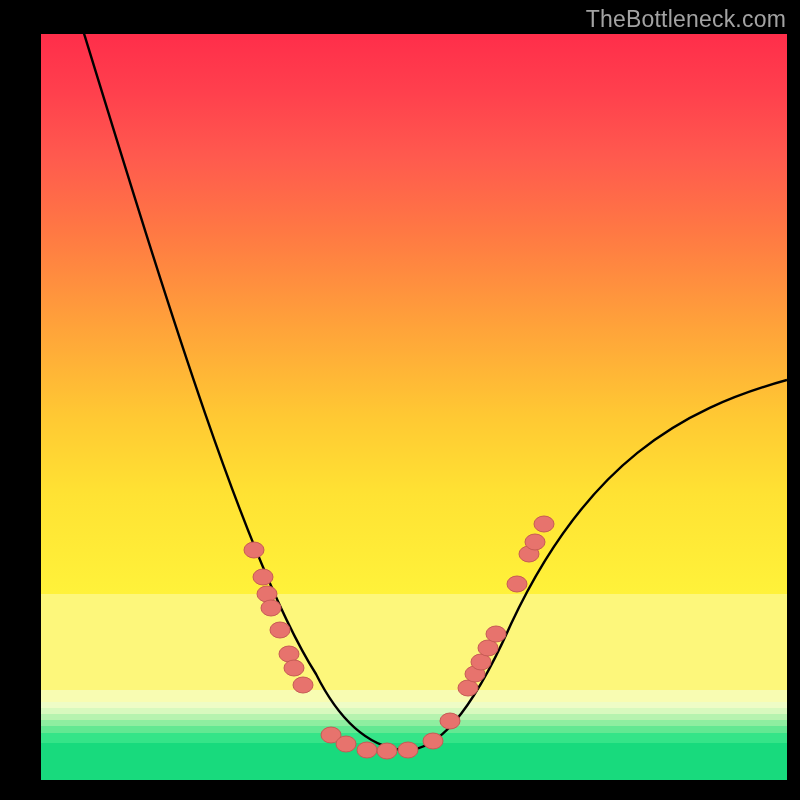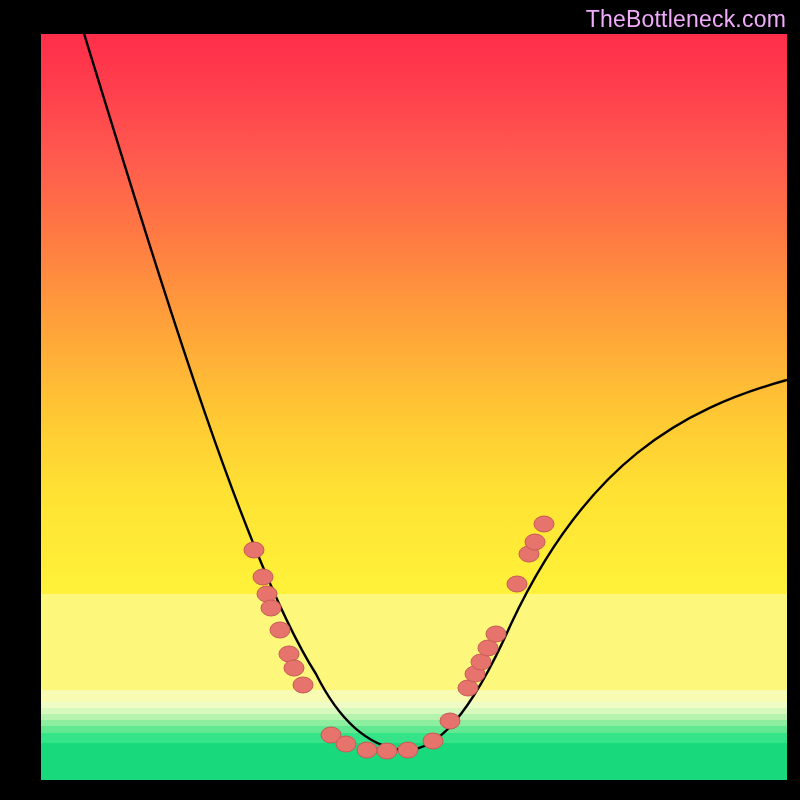--- a/index.html
+++ b/index.html
@@ -16,21 +16,21 @@
     left: 0;
     top: 0;
     width: 800px;
     height: 800px;
     background: #000;
   }
   .watermark {
     position: absolute;
     top: 6px;
     right: 14px;
-    color: #f0abfc;
+    color: #a3a3a3;
     font-size: 23px;
     letter-spacing: 0.2px;
   }
   .plot {
     position: absolute;
     left: 41px;
     top: 34px;
     width: 746px;
     height: 746px;
   }

